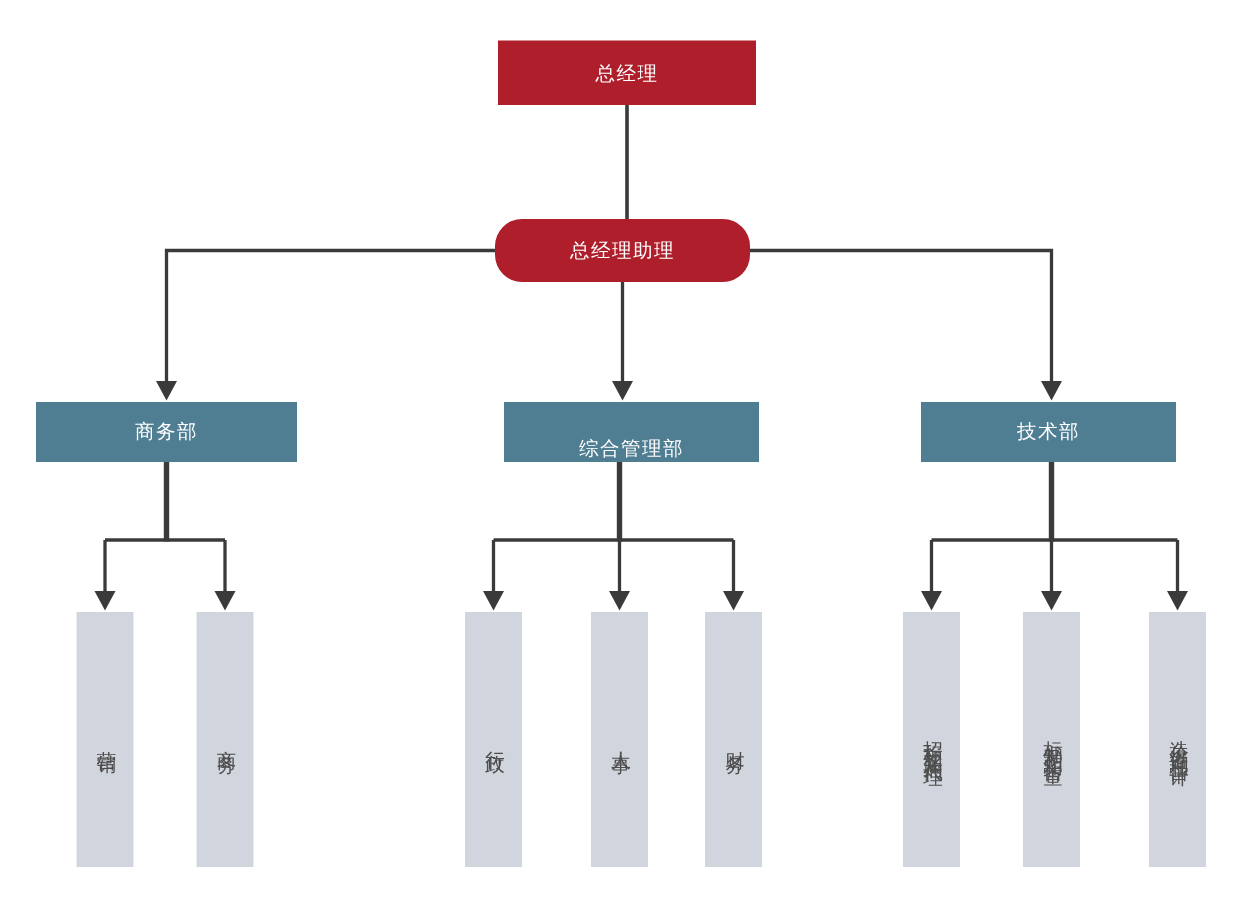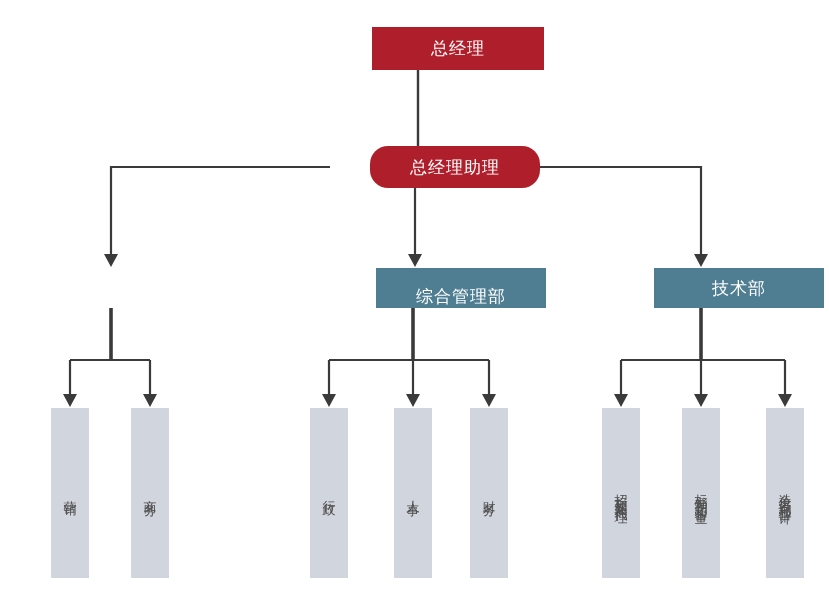--- a/index.html
+++ b/index.html
@@ -38,24 +38,23 @@
   .ln-root { stroke-width: 2.4; }
   .trunk { stroke-width: 3.6; }
   .arrowhead { fill: var(--line, #3A3A3A); stroke: none; }
 
   .node {
     position: absolute;
     display: flex;
     align-items: center;
     justify-content: center;
     color: var(--box-text-light, #fff);
-    font-size: 17px;
+    font-size: 13px;
     letter-spacing: 1px;
     cursor: default;
-    margin-left: 40px;
   }
   .node.lvl-red  { background: var(--primary, #AE1F2B); }
   .node.lvl-teal { background: var(--secondary, #4F7E92); }
 
   .team {
     position: absolute;
     background: var(--tertiary, #D1D5DD);
     display: flex;
     align-items: center;
     justify-content: center;
@@ -116,20 +115,23 @@
   </svg>
 
   <div class="node lvl-red" style="left:332px; top:27px; width:172px; height:43px;">
     <span>总经理</span>
   </div>
 
   <div class="node lvl-red" style="left:330px; top:146px; width:170px; height:42px;border-radius:18px;">
     <span>总经理助理</span>
   </div>
 
+  <div class="node lvl-teal" style="left:24px; top:268px; width:174px; height:40px;">
+    <span>商务部</span>
+  </div>
   <div class="node lvl-teal" style="left:336px; top:268px; width:170px; height:40px;align-items:flex-end;">
     <span>综合管理部</span>
   </div>
   <div class="node lvl-teal" style="left:614px; top:268px; width:170px; height:40px;">
     <span>技术部</span>
   </div>
 
   <div class="team" style="left:51px; top:408px; width:38px; height:170px;">
     <span class="vtext">营销</span>
   </div>

